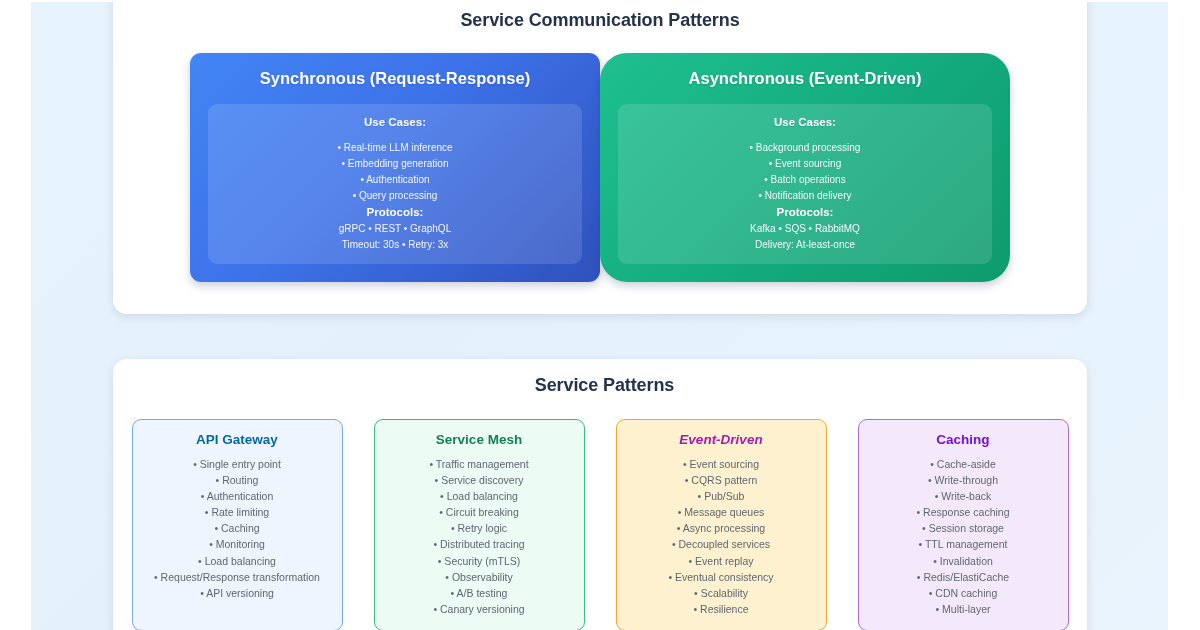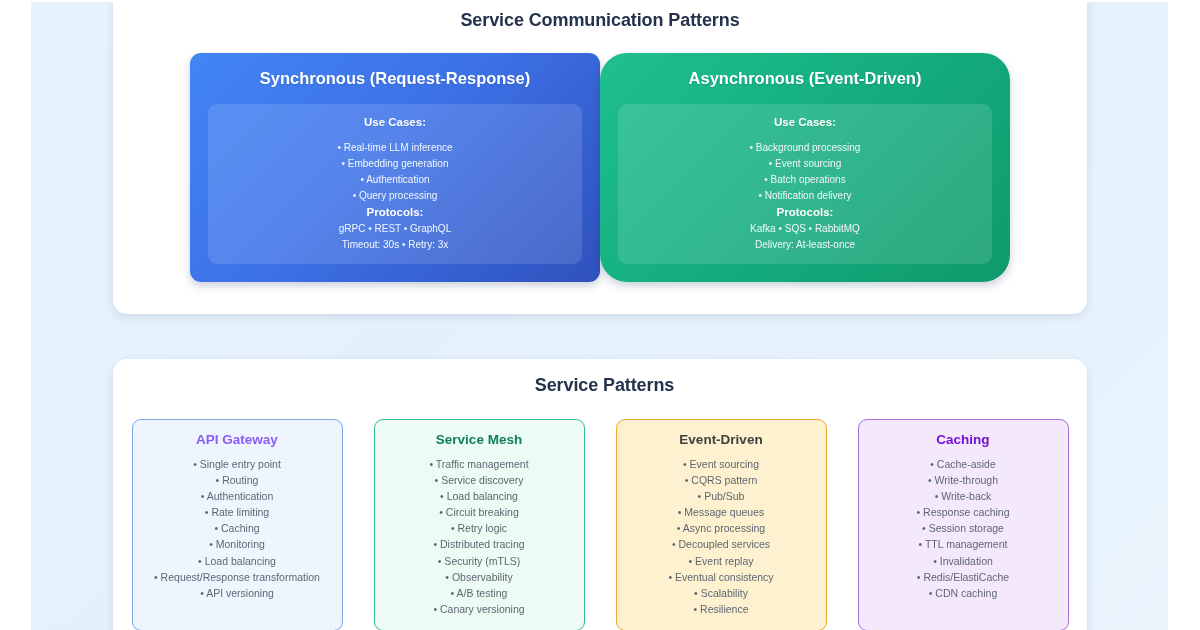--- a/index.html
+++ b/index.html
@@ -148,27 +148,27 @@
   }
 
   .pattern-line {
     font-size: 10.5px;
     line-height: 16.1px;
     color: #5f6672;
   }
 
   
   .pattern-card.blue   { background: #eef5fe; border-color: #79a8e8; }
-  .pattern-card.blue   .pattern-title { color: #8b5cf6; }
+  .pattern-card.blue   .pattern-title { color: #0369a1; }
 
   .pattern-card.green  { background: #ecfbf3; border-color: #3cba85; }
   .pattern-card.green  .pattern-title { color: #12815a; }
 
   .pattern-card.orange { background: #fdf1cf; border-color: #eda932; }
-  .pattern-card.orange .pattern-title { color: #404040; }
+  .pattern-card.orange .pattern-title { color: #a21caf; font-style: italic; }
 
   .pattern-card.purple { background: #f4e9fb; border-color: #a96ede; }
   .pattern-card.purple .pattern-title { color: #7311d4; }
 </style>
 </head>
 <body>
 
 <div class="page-canvas">
 
   <section class="panel panel-comm">
@@ -257,18 +257,19 @@
         <div class="pattern-title">Caching</div>
         <div class="pattern-line">• Cache-aside</div>
         <div class="pattern-line">• Write-through</div>
         <div class="pattern-line">• Write-back</div>
         <div class="pattern-line">• Response caching</div>
         <div class="pattern-line">• Session storage</div>
         <div class="pattern-line">• TTL management</div>
         <div class="pattern-line">• Invalidation</div>
         <div class="pattern-line">• Redis/ElastiCache</div>
         <div class="pattern-line">• CDN caching</div>
+        <div class="pattern-line">• Multi-layer</div>
       </article>
 
     </div>
   </section>
 
 </div>
 
 </body></html>

